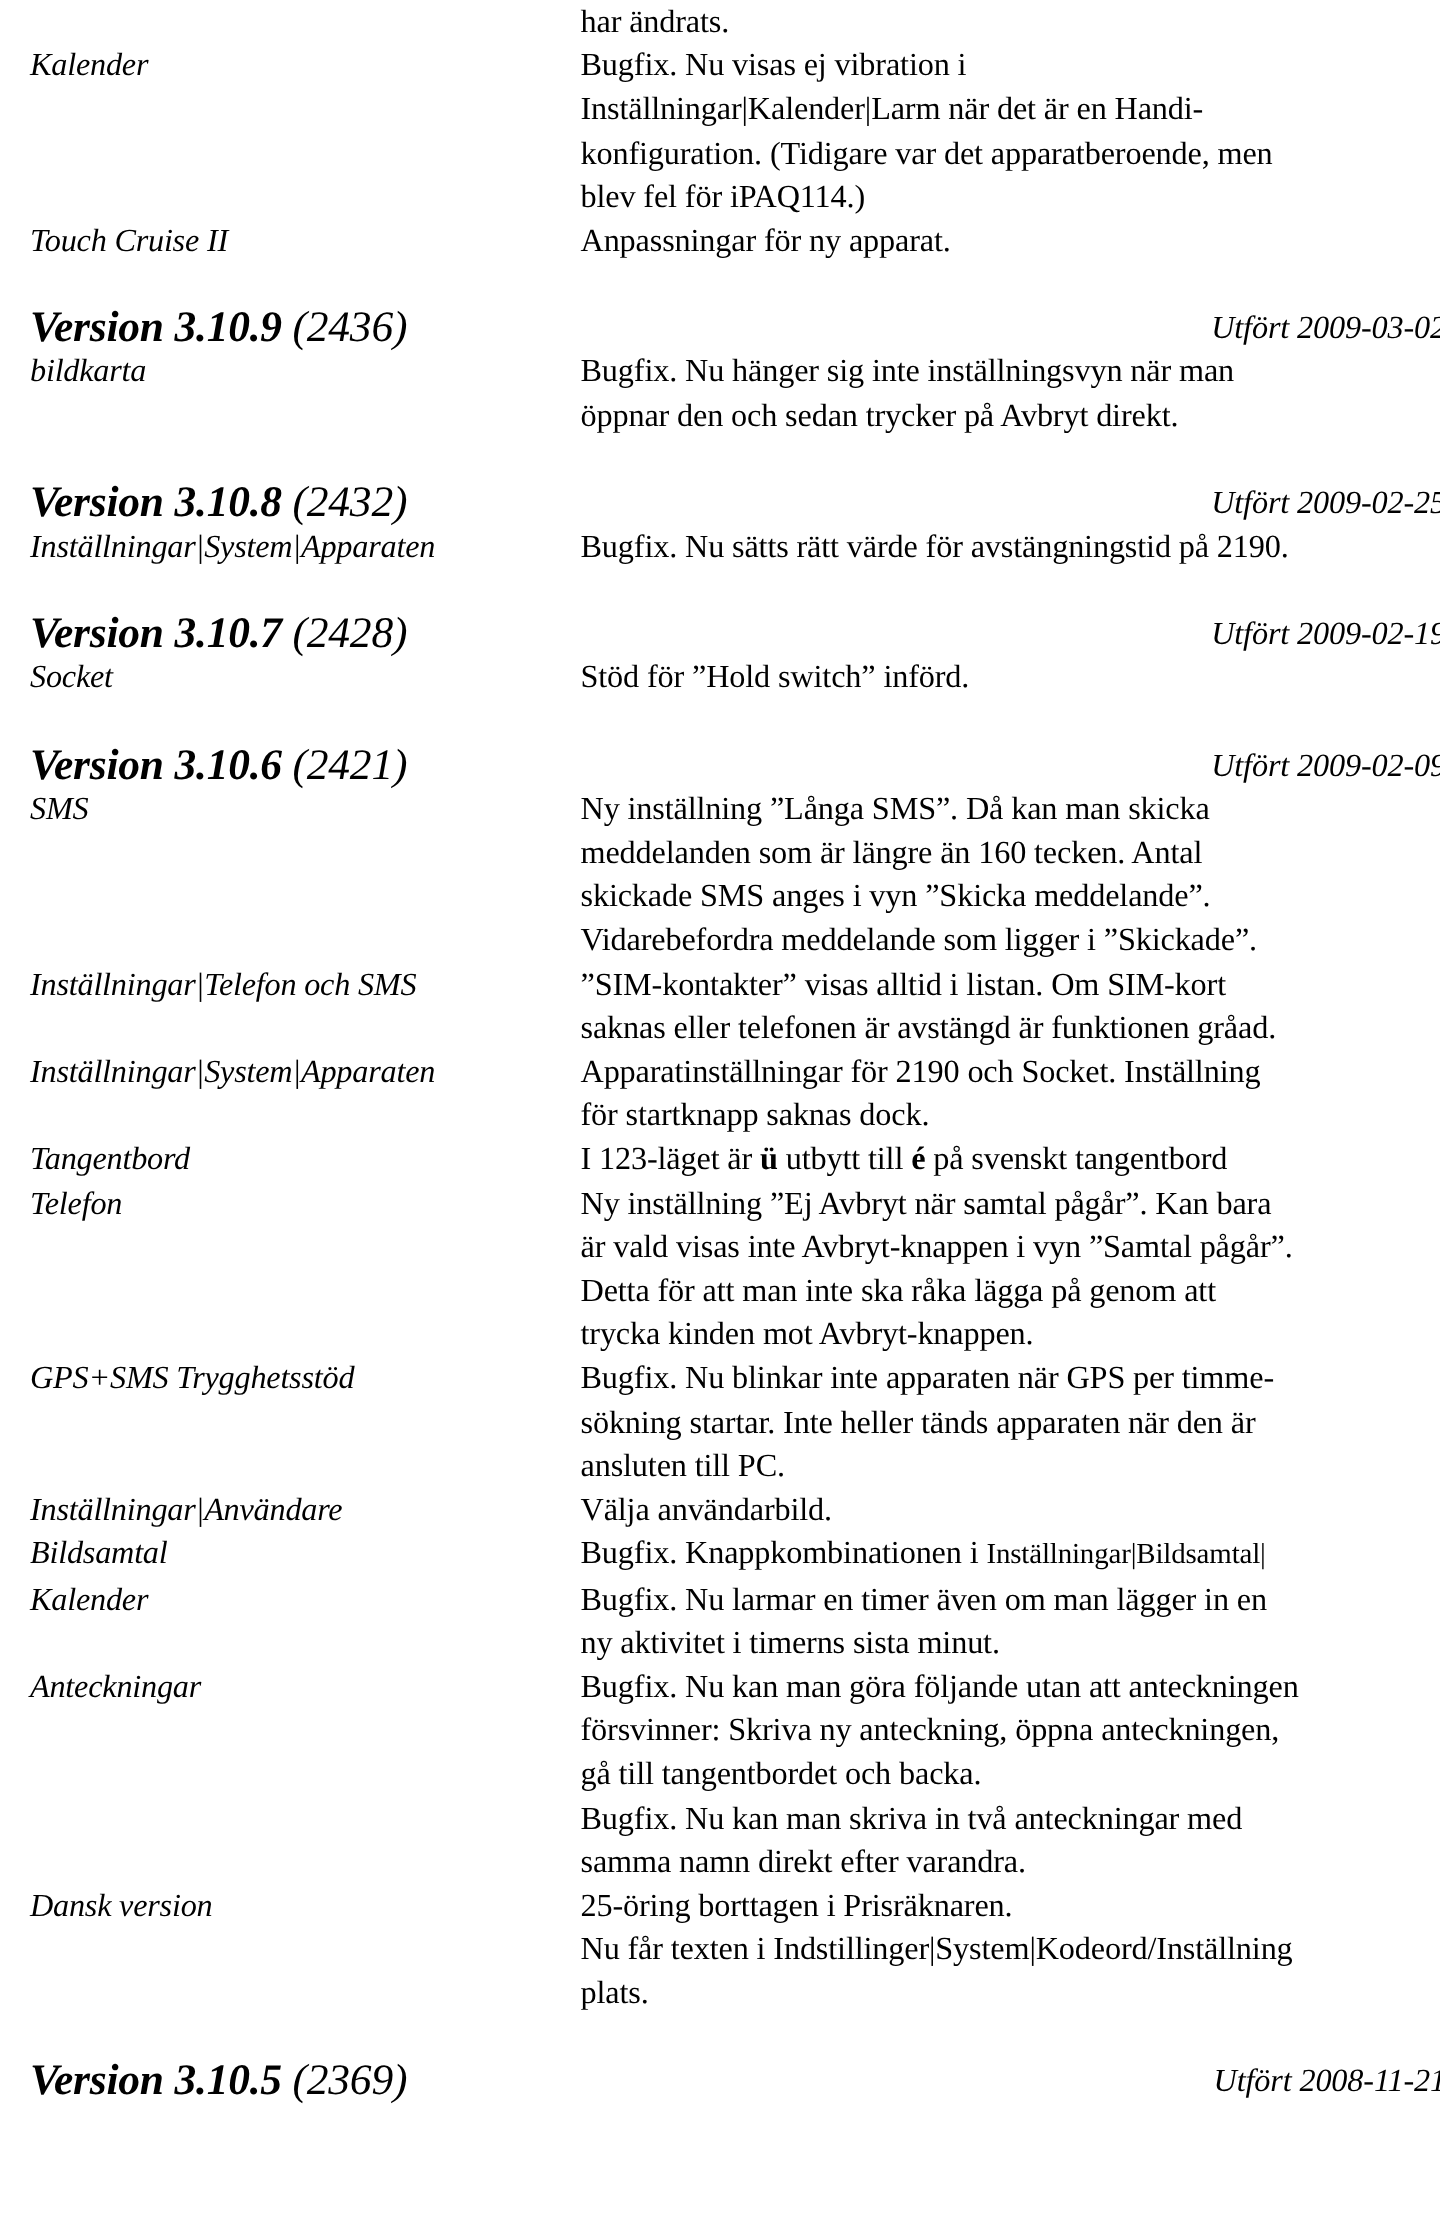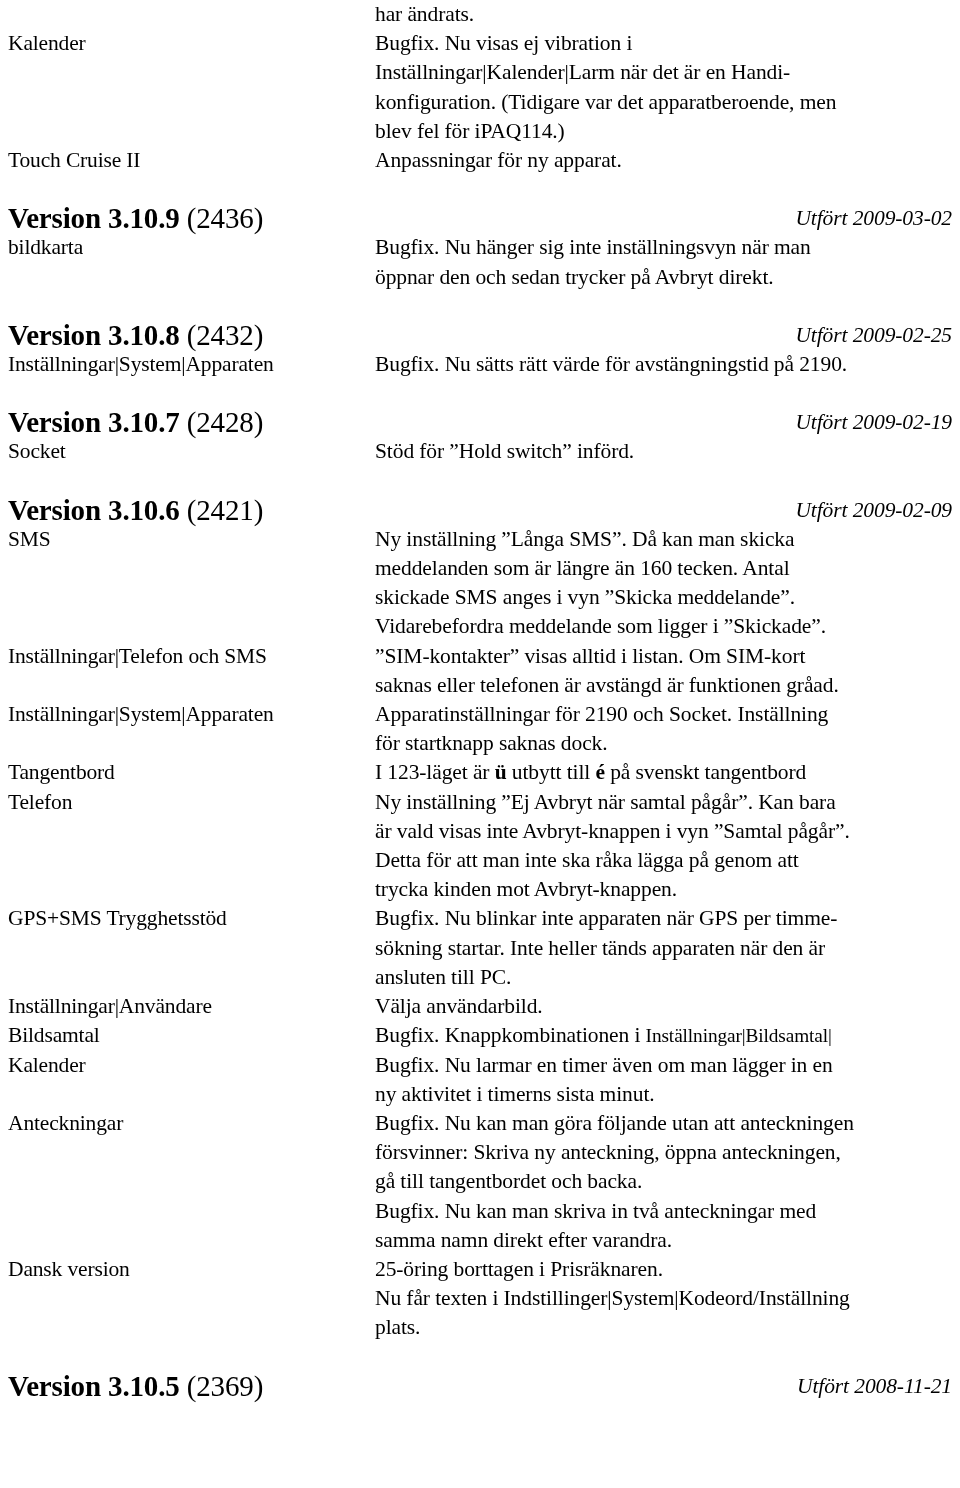--- a/index.html
+++ b/index.html
@@ -12,37 +12,38 @@
     height: 1488px;
     font-family: "Liberation Serif", "DejaVu Serif", serif;
     color: #000000;
     overflow: hidden;
   }
   .page {
     position: relative;
     width: 960px;
     height: 1080px;
     box-sizing: border-box;
-    padding: 0 8px;
+    padding: 0 20px;
   }
   .doc {
     width: 944px;
   }
   
   .row {
     display: flex;
     align-items: flex-start;
     width: 100%;
   }
   .col-left {
     width: 367px;
     flex: 0 0 367px;
     font-size: 21.5px;
     line-height: 29.2px;
     letter-spacing: -0.15px;
+    font-style: italic;
   }
   .col-right {
     flex: 1 1 auto;
     font-size: 21.5px;
     line-height: 29.2px;
     letter-spacing: -0.1px;
   }
   .col-right p, .col-left p {
     margin: 0;
   }

